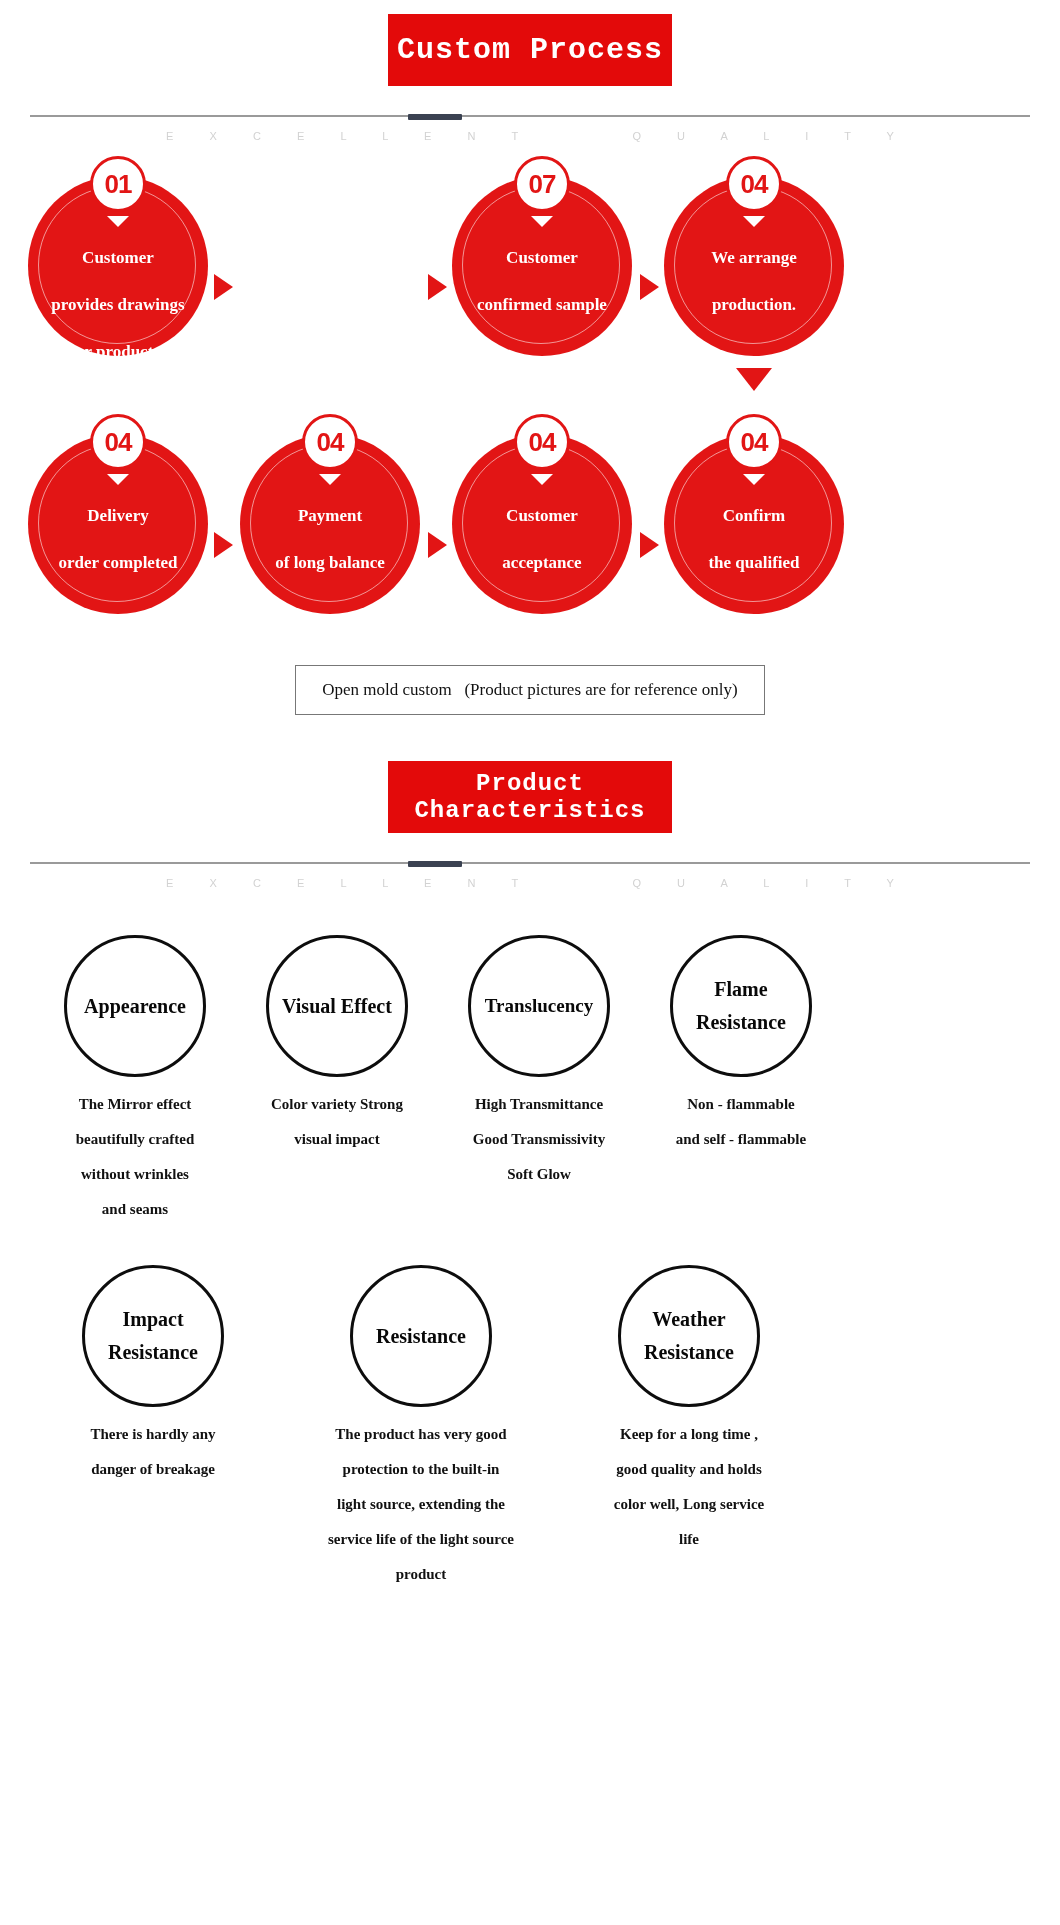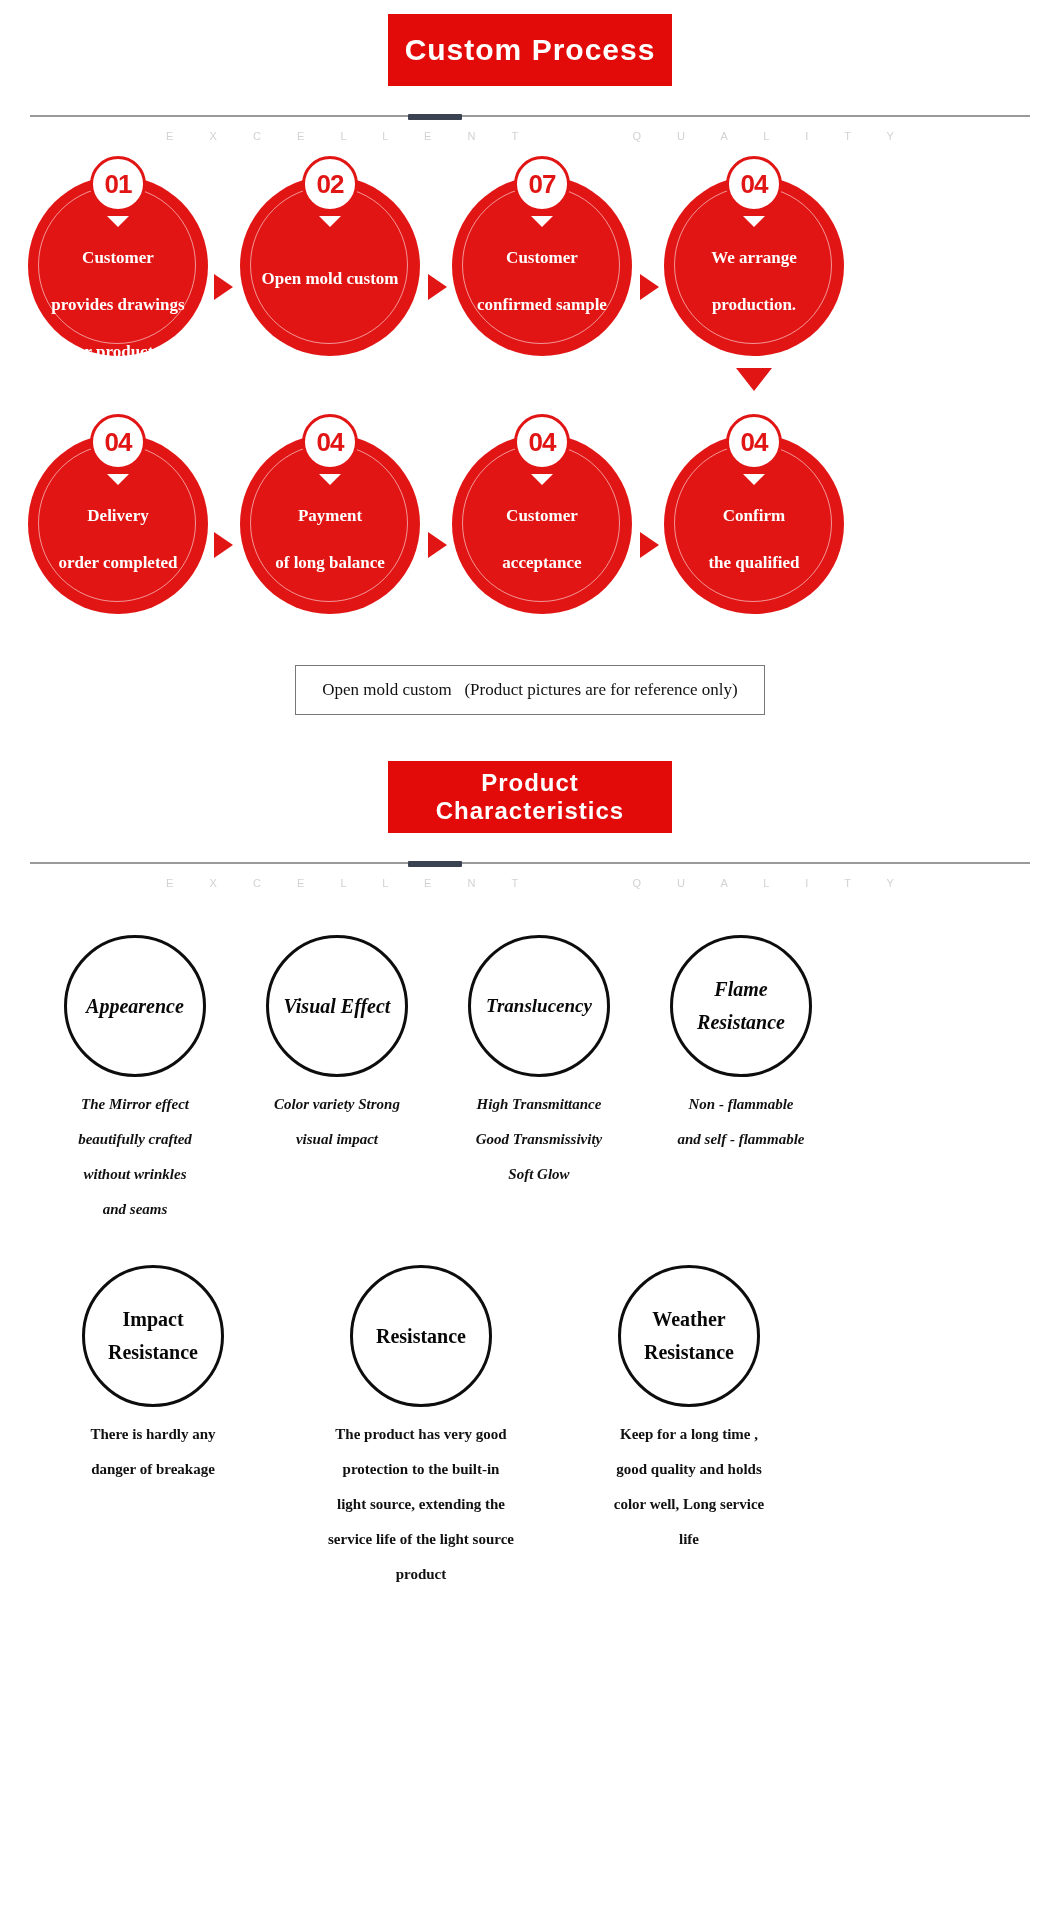--- a/index.html
+++ b/index.html
@@ -7,21 +7,21 @@
     width:1060px;height:1925px;background:#ffffff;
     font-family:"Liberation Serif", serif;
     position:relative;overflow:hidden;
   }
 
   
   .section-header{position:relative;width:1060px;}
   .banner{
     background:#E30A0A;
     color:#ffffff;
-    font-family:Liberation Sans, sans-serif;
+    font-family:Liberation Mono, monospace;
     font-weight:bold;
     text-align:center;
     display:flex;align-items:center;justify-content:center;
     letter-spacing:1px;
   }
   .rule-wrap{position:relative;width:1060px;height:4px;}
   .rule-line{
     position:absolute;left:30px;top:1px;width:1000px;height:2px;
     background:#9a9a9a;
   }
@@ -152,26 +152,20 @@
   <div class="step" style="left:28px;">
     <div class="disc"></div>
     <div class="tri-down"></div>
     <div class="badge">01</div>
     <div class="step-text" style="white-space:pre-line;">Customer
 provides drawings
 or products</div>
   </div>
   <div class="arrow-right" style="left:214px;"></div>
 
-  <div class="step" style="left:240px;">
-    <div class="disc"></div>
-    <div class="tri-down"></div>
-    <div class="badge">02</div>
-    <div class="step-text" style="white-space:pre-line;top:99px;">Open mold custom</div>
-  </div>
   <div class="arrow-right" style="left:428px;"></div>
 
   <div class="step" style="left:452px;">
     <div class="disc"></div>
     <div class="tri-down"></div>
     <div class="badge">07</div>
     <div class="step-text" style="white-space:pre-line;">Customer
 confirmed sample</div>
   </div>
   <div class="arrow-right" style="left:640px;"></div>
@@ -233,21 +227,21 @@
   <div class="banner" style="width:284px;height:72px;margin:0 auto;font-size:24px;">
     <span>Product Characteristics</span>
   </div>
   <div class="rule-wrap" style="margin-top:28px;">
     <div class="rule-line"></div>
     <div class="rule-tab"></div>
   </div>
   <div class="subtitle" style="margin-top:12px;">E  X  C  E  L  L  E  N  T        Q  U  A  L  I  T  Y</div>
 </div>
 
-<div class="char-row" style="height:300px;margin-top:46px;font-style:italic;">
+<div class="char-row" style="height:300px;margin-top:46px;">
 
   <div class="char" style="left:30px;width:210px;">
     <div class="ring" style="width:142px;height:142px;">
       <div class="ring-title" style="white-space:pre-line;">Appearence</div>
     </div>
     <div class="char-desc" style="top:152px;">The Mirror effect
 beautifully crafted
 without wrinkles
 and seams</div>
   </div>

